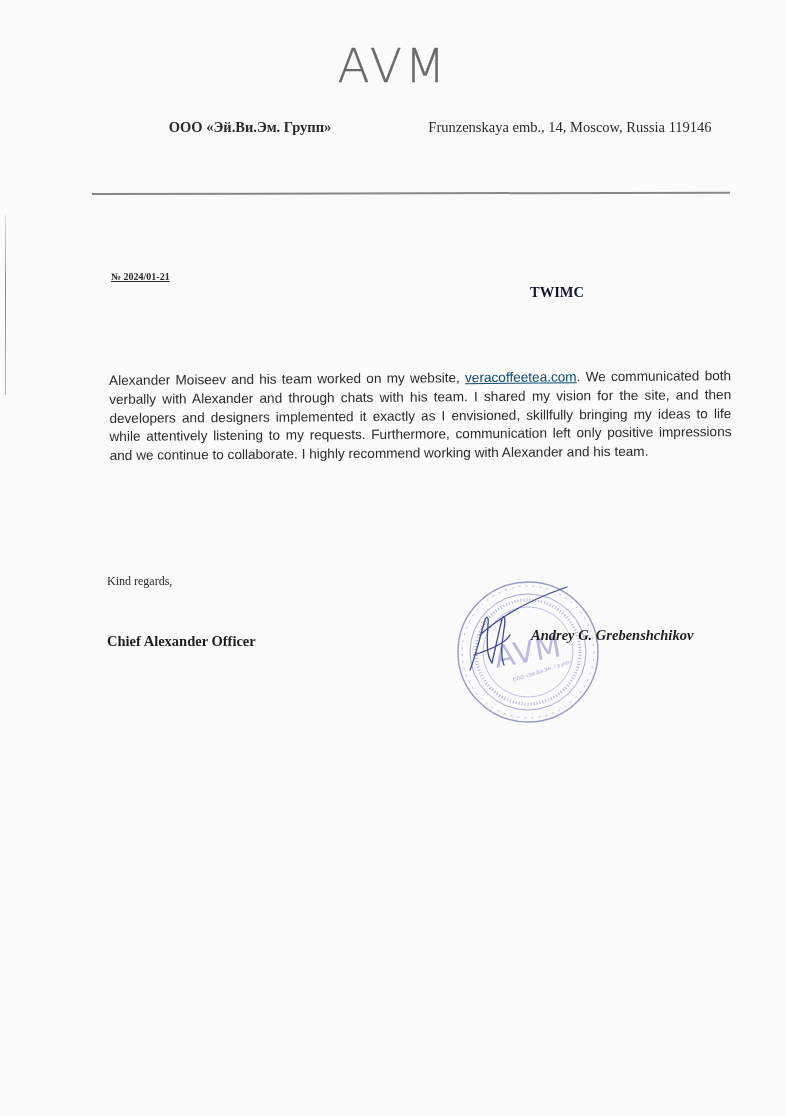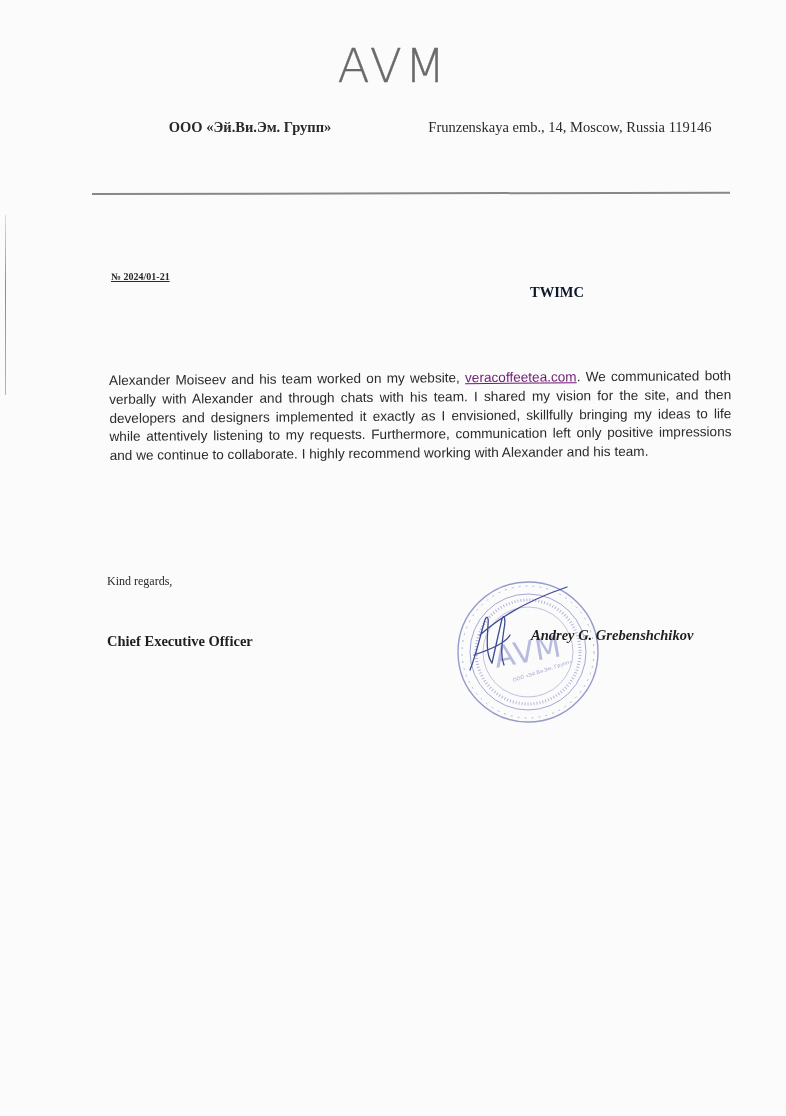--- a/index.html
+++ b/index.html
@@ -56,21 +56,21 @@
   .body-text {
     position: absolute; left: 109px; top: 372px;
     width: 622px;
     font-family: "Liberation Sans", sans-serif;
     font-size: 13.6px; line-height: 18.8px;
     text-align: justify;
     color: #2b2b2b;
     transform: rotate(-0.45deg);
     transform-origin: left top;
   }
-  .body-text a { color: #701a75; text-decoration: underline; }
+  .body-text a { color: #0c4a6e; text-decoration: underline; }
   .closing {
     position: absolute; left: 107px; top: 574px;
     font-size: 12px; color: #2a2a2a;
   }
   .title {
     position: absolute; left: 107px; top: 633px;
     font-size: 14.5px; font-weight: bold; color: #1f1f1f;
   }
   .signer {
     position: absolute; left: 531px; top: 627px;
@@ -106,21 +106,21 @@
 </div>
 
 <div class="rule"></div>
 
 <div class="ref-no">№ 2024/01-21</div>
 <div class="twimc">TWIMC</div>
 
 <div class="body-text"><span>Alexander Moiseev and his team worked on my website, </span><a>veracoffeetea.com</a><span>. We communicated both verbally with Alexander and through chats with his team. I shared my vision for the site, and then developers and designers implemented it exactly as I envisioned, skillfully bringing my ideas to life while attentively listening to my requests. Furthermore, communication left only positive impressions and we continue to collaborate. I highly recommend working with Alexander and his team.</span></div>
 
 <div class="closing">Kind regards,</div>
-<div class="title">Chief Executive Officer</div>
+<div class="title">Chief Alexander Officer</div>
 
 <svg class="stamp" viewBox="0 0 144 144">
   <circle cx="72" cy="72" r="70" fill="none" stroke="#7d82c0" stroke-width="1.4"></circle>
   <circle cx="72" cy="72" r="66" fill="none" stroke="#8d91c8" stroke-width="0.8" stroke-dasharray="2 5"></circle>
   <circle cx="72" cy="72" r="58" fill="none" stroke="#8d91c8" stroke-width="1"></circle>
   <circle cx="72" cy="72" r="52" fill="none" stroke="#a3a6d3" stroke-width="3" stroke-dasharray="1 2"></circle>
   <circle cx="72" cy="72" r="45" fill="none" stroke="#9da0cf" stroke-width="0.8"></circle>
   <text x="72" y="82" text-anchor="middle" font-family="DejaVu Sans, sans-serif" font-size="30" fill="#a9acd7" letter-spacing="1" transform="rotate(-10 72 72)">AVM</text>
   <text x="80" y="96" text-anchor="middle" font-family="DejaVu Sans, sans-serif" font-size="5" fill="#8d91c8" transform="rotate(-18 72 72)">ООО «Эй.Ви.Эм. Групп»</text>
 </svg>

